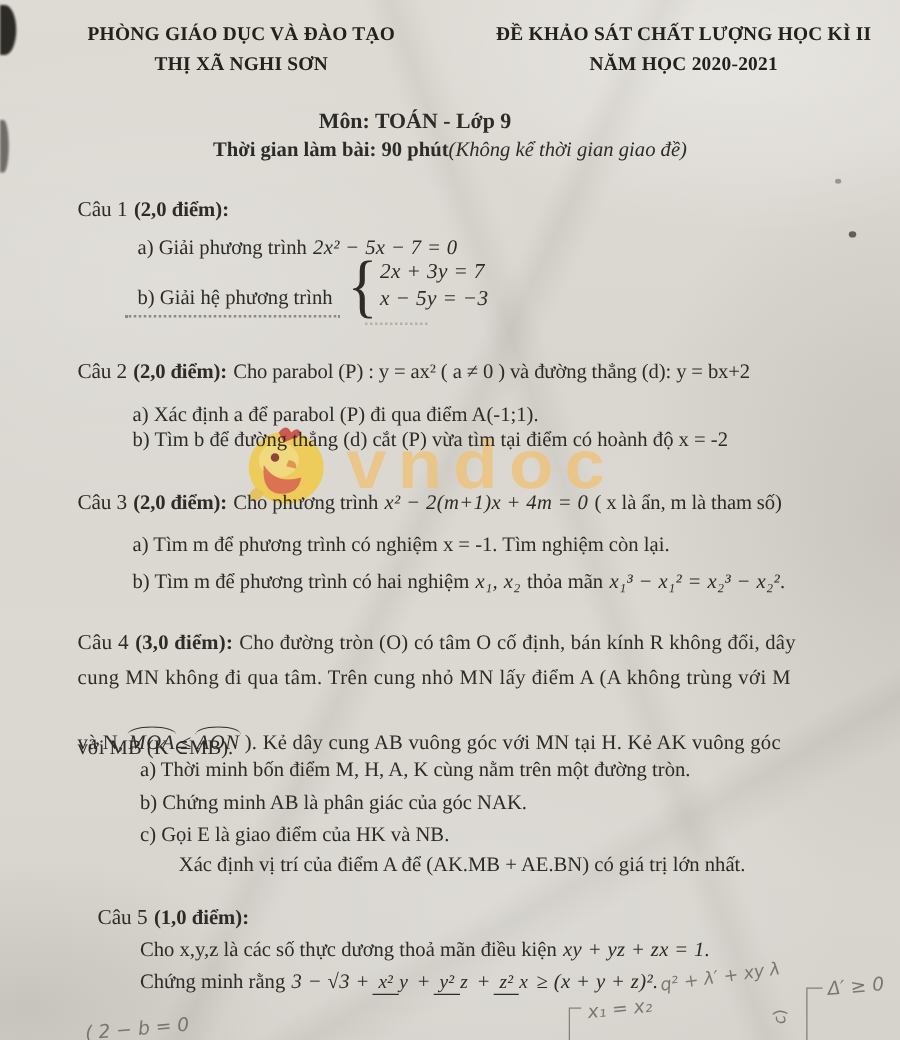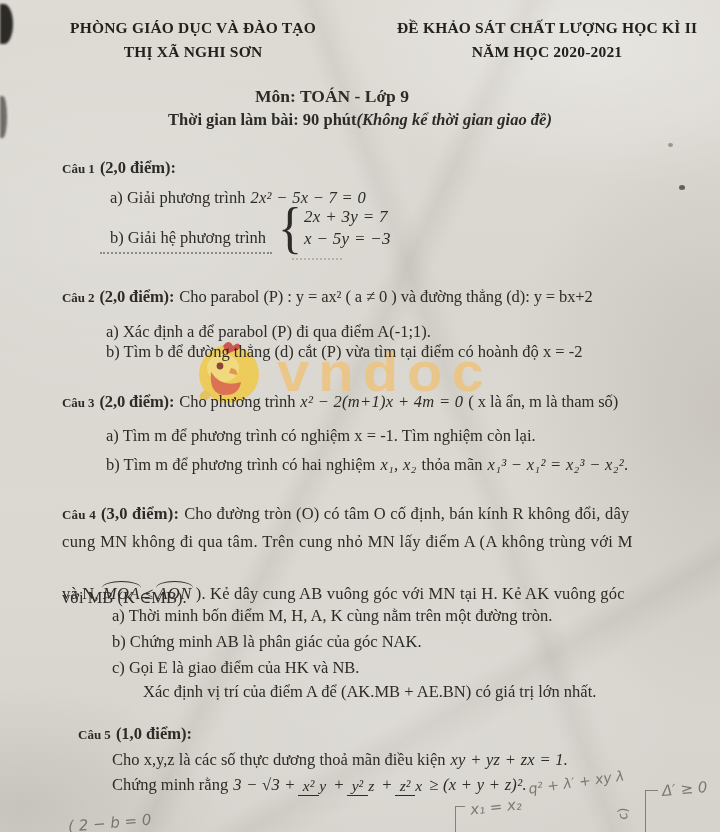--- a/index.html
+++ b/index.html
@@ -12,29 +12,29 @@
       radial-gradient(ellipse 480px 300px at 18% 28%, rgba(255,255,255,.16), transparent 70%),
       radial-gradient(ellipse 300px 420px at 100% 50%, rgba(120,113,102,.18), transparent 72%),
       radial-gradient(ellipse 420px 240px at 55% 88%, rgba(255,255,255,.14), transparent 70%),
       radial-gradient(ellipse 260px 160px at 3% 97%, rgba(110,104,94,.15), transparent 75%),
       linear-gradient(115deg, transparent 46%, rgba(115,109,99,.10) 48%, transparent 50.5%),
       linear-gradient(70deg, transparent 58%, rgba(115,109,99,.09) 60%, transparent 62.5%),
       linear-gradient(150deg, transparent 76%, rgba(115,109,99,.10) 78%, transparent 81%),
       linear-gradient(180deg,#dedbd5 0%,#d9d6d0 35%,#dcd9d3 60%,#d6d3cd 100%);
   }
   .line{position:absolute;white-space:nowrap;font-size:16.5px;}
-  .qlabel{font-weight:bold;font-size:13px;}
+  .qlabel{font-weight:normal;font-size:17px;}
   .qpoints{font-weight:bold;font-size:16.5px;margin-left:5px;}
   .math{font-style:italic;margin-left:5px;letter-spacing:.3px;font-family:Liberation Serif, serif;}
   .plain{margin-left:5px;}
   .hdr{position:absolute;text-align:center;font-weight:bold;font-size:15.5px;letter-spacing:.2px;color:#23211d;line-height:24px;}
   .subject{position:absolute;left:0;width:664px;text-align:center;font-weight:bold;font-size:17.5px;}
   .time{position:absolute;left:0;width:720px;text-align:center;font-size:16.5px;}
   .time b{margin-right:0;}
-  .time i{font-weight:bold;}
+  .time i{font-weight:normal;}
   .sys{position:absolute;display:flex;align-items:center;}
   .brace{font-size:50px;font-weight:300;transform:scaleY(1.12);line-height:1;margin-right:2px;color:#2d2b27;}
   .sys-lines{display:flex;flex-direction:column;gap:2px;}
   .sys-lines .math{font-size:17px;margin-left:0;}
   .dots{position:absolute;border-bottom:2px dotted rgba(75,70,62,.55);}
   .arc{position:relative;font-style:italic;letter-spacing:.5px;margin:0 4px;}
   .arc::before{content:"";position:absolute;left:-1px;right:-1px;top:-3px;height:6px;
     border-top:1.6px solid #2d2b27;border-radius:50% 50% 0 0/100% 100% 0 0;}
   .frac{display:inline-flex;flex-direction:column;align-items:center;font-style:italic;font-size:15.5px;line-height:1.15;margin:0 2px;transform:translateY(1px);}
   .frac .fn{border-bottom:1.4px solid #2d2b27;padding:0 5px 1px;}

